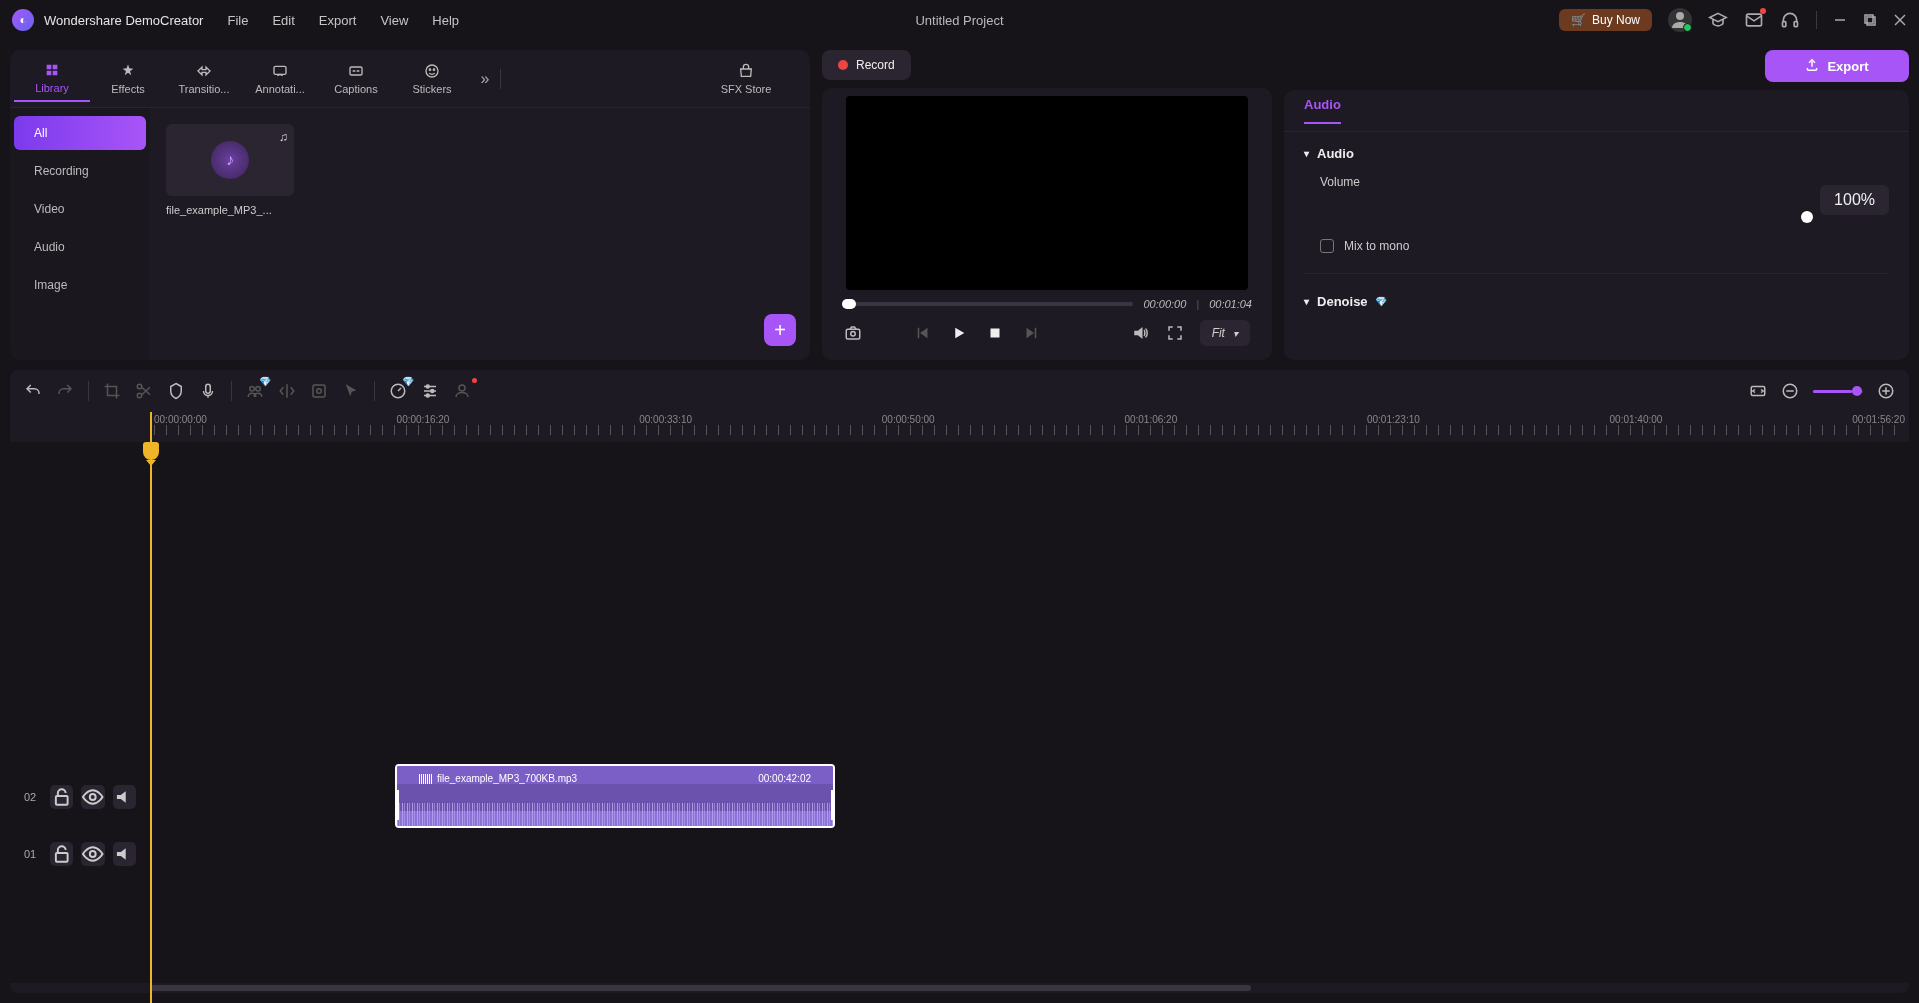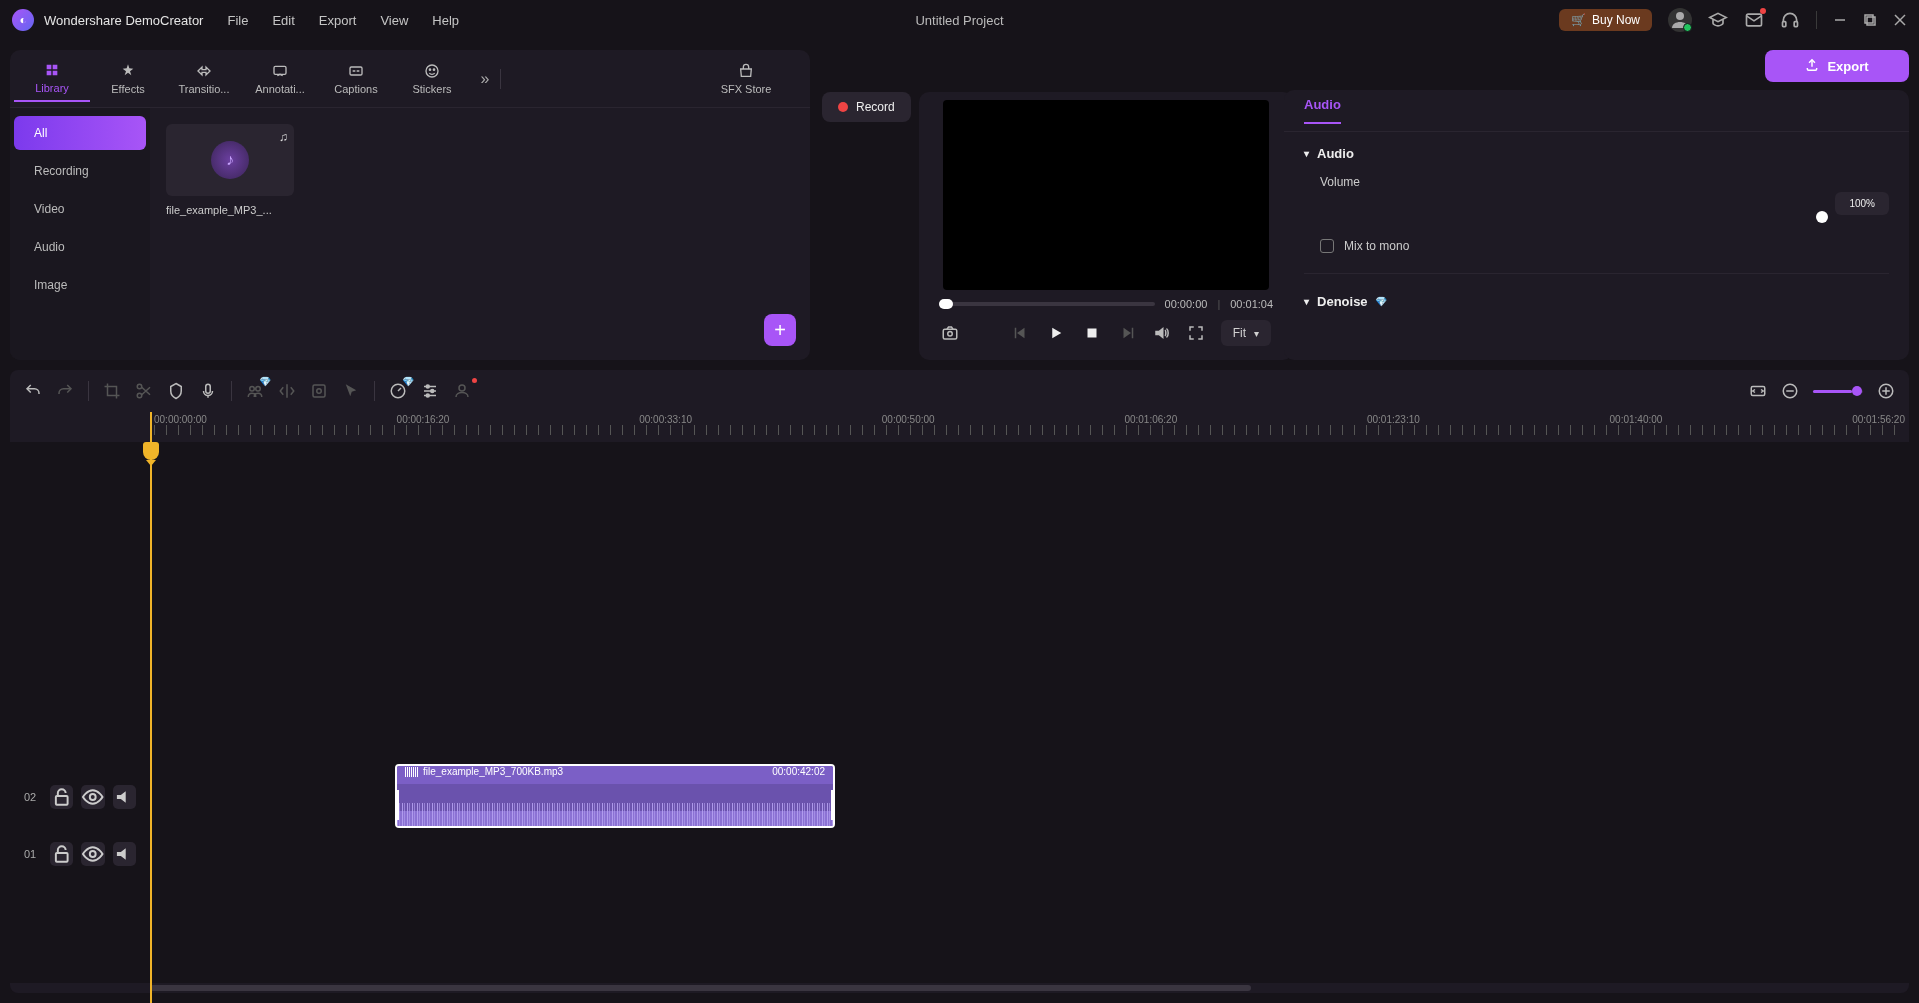--- a/index.html
+++ b/index.html
@@ -37,24 +37,24 @@
 .lib-cat { padding: 10px 20px; font-size: 12px; color: #bbb; cursor: pointer; border-radius: 6px; margin: 2px 4px; }
 .lib-cat.active { background: linear-gradient(90deg,#7c3aed,#a855f7); color: #fff; }
 .lib-content { flex: 1; padding: 16px; position: relative; }
 .media-thumb { width: 128px; height: 72px; background: #2a2530; border-radius: 6px; display: flex; align-items: center; justify-content: center; position: relative; cursor: pointer; }
 .media-thumb .music-circle { width: 38px; height: 38px; border-radius: 50%; background: radial-gradient(circle,#6b3fa0,#3a2456); display: flex; align-items: center; justify-content: center; color: #c9a5ff; font-size: 16px; }
 .media-badge { position: absolute; top: 6px; right: 6px; color: #ddd; font-size: 12px; }
 .media-name { font-size: 11px; color: #ccc; margin-top: 8px; max-width: 128px; white-space: nowrap; overflow: hidden; text-overflow: ellipsis; }
 .add-btn { position: absolute; right: 14px; bottom: 14px; width: 32px; height: 32px; border-radius: 8px; background: #a855f7; display: flex; align-items: center; justify-content: center; color: #fff; font-size: 20px; cursor: pointer; }
 
 
-.preview-panel { width: 450px; display: flex; flex-direction: row; gap: 8px; margin-top: 42px; }
+.preview-panel { width: 450px; display: flex; flex-direction: column; gap: 8px; }
 .record-btn { align-self: flex-start; background: #2a2530; color: #eee; padding: 8px 16px; border-radius: 8px; font-size: 12px; display: flex; align-items: center; gap: 8px; cursor: pointer; }
 .rec-dot { width: 10px; height: 10px; border-radius: 50%; background: #ef4444; }
-.preview-box { flex: 1; background: #1e1a24; border-radius: 10px; padding: 8px; display: flex; flex-direction: column; }
+.preview-box { flex: 1; background: #1e1a24; border-radius: 10px; padding: 8px; display: flex; flex-direction: column; font-style: italic; }
 .video-area { flex: 1; background: #000; border-radius: 4px; margin: 0 16px; }
 .seek-row { padding: 8px 12px 4px; display: flex; align-items: center; gap: 10px; font-size: 11px; color: #bbb; }
 .seek-track { flex: 1; height: 4px; background: #3a3540; border-radius: 4px; position: relative; }
 .seek-thumb { position: absolute; left: 0; top: -3px; width: 14px; height: 10px; background: #fff; border-radius: 6px; }
 .time-sep { color: #555; }
 .ctrl-row { display: flex; align-items: center; gap: 16px; padding: 6px 14px; }
 .ctrl-btn { width: 18px; height: 18px; color: #bbb; cursor: pointer; display: flex; align-items: center; justify-content: center; }
 .ctrl-btn.dim { color: #555; }
 .ctrl-group { display: flex; gap: 18px; margin-left: 36px; }
 .ctrl-right { margin-left: auto; display: flex; align-items: center; gap: 16px; }
@@ -65,21 +65,21 @@
 .export-btn { position: absolute; right: 10px; top: 50px; width: 144px; height: 32px; background: #a855f7; color: #fff; border-radius: 8px; display: flex; align-items: center; justify-content: center; gap: 8px; font-size: 13px; font-weight: 600; cursor: pointer; }
 .props-tabs { height: 42px; display: flex; align-items: center; padding: 0 20px; border-bottom: 1px solid #2a2530; }
 .props-tab { color: #a855f7; font-size: 13px; font-weight: 600; border-bottom: 2px solid #a855f7; padding-bottom: 10px; }
 .props-body { padding: 14px 20px; display: flex; flex-direction: column; gap: 14px; overflow-y: auto; }
 .prop-section-hdr { display: flex; align-items: center; gap: 8px; font-size: 13px; font-weight: 600; color: #eee; cursor: pointer; }
 .caret { font-size: 10px; }
 .volume-row { display: flex; align-items: flex-end; gap: 12px; font-size: 12px; color: #ccc; padding-left: 16px; }
 .vol-track { flex: 1; height: 4px; background: #3a3540; border-radius: 4px; position: relative; margin-top: 20px; }
 .vol-fill { position: absolute; left: 0; top: 0; height: 100%; background: #a855f7; border-radius: 4px; width: 100%; }
 .vol-thumb { position: absolute; right: -5px; top: -4px; width: 12px; height: 12px; background: #fff; border-radius: 50%; }
-.vol-val { background: #2a2530; padding: 6px 14px; border-radius: 6px; font-size: 10px; color: #eee; }
+.vol-val { background: #2a2530; padding: 6px 14px; border-radius: 6px; font-size: 16px; color: #eee; }
 .volume-col { display: flex; flex-direction: column; gap: 6px; flex: 1; }
 .checkbox-row { display: flex; align-items: flex-start; gap: 10px; font-size: 12px; color: #ccc; padding-left: 16px; margin-top: 10px; }
 .checkbox-box { width: 14px; height: 14px; border: 1.5px solid #777; border-radius: 3px; }
 .prop-divider { height: 1px; background: #2a2530; margin: 6px 0; }
 .gem { font-size: 10px; }
 
 
 .timeline { flex: 1; display: flex; flex-direction: column; margin: 10px; }
 .tl-toolbar { height: 42px; display: flex; align-items: center; gap: 14px; padding: 0 14px; background: #1e1a24; border-radius: 8px 8px 0 0; }
 .tl-sep { width: 1px; height: 20px; background: #3a3540; }
@@ -99,21 +99,21 @@
 .playhead-handle { position: absolute; top: 30px; left: -7px; width: 16px; height: 18px; background: #f0b429; border-radius: 3px 3px 8px 8px; display: flex; align-items: center; justify-content: center; }
 .playhead-handle::before { content: ''; position: absolute; bottom: -6px; left: 3px; width: 0; height: 0; border-left: 5px solid transparent; border-right: 5px solid transparent; border-top: 6px solid #f0b429; }
 
 .tl-tracks { flex: 1; background: #161319; position: relative; overflow: hidden; }
 .track-row { position: absolute; left: 0; right: 0; height: 70px; display: flex; }
 .track-head { width: 140px; display: flex; align-items: center; gap: 8px; padding: 0 14px; font-size: 11px; color: #aaa; }
 .track-num { width: 18px; }
 .track-icon-btn { width: 24px; height: 24px; background: #2a2530; border-radius: 5px; display: flex; align-items: center; justify-content: center; font-size: 11px; color: #ccc; cursor: pointer; }
 .track-body { flex: 1; position: relative; }
 .clip { position: absolute; top: 2px; height: 64px; background: #5d4b94; border: 2px solid #fff; border-radius: 4px; overflow: hidden; cursor: pointer; }
-.clip-header { height: 18px; background: #7b5fc6; display: flex; align-items: flex-start; justify-content: space-between; padding: 0 8px; font-size: 10px; color: #fff; }
+.clip-header { height: 18px; background: #7b5fc6; display: flex; align-items: flex-end; justify-content: space-between; padding: 0 22px; font-size: 10px; color: #fff; }
 .clip-wave { height: calc(100% - 18px); background: linear-gradient(to top, #8b72d4 0%, #8b72d4 35%, #6a52ad 35%, #6a52ad 100%); position: relative; }
 .clip-wave::before { content: ''; position: absolute; bottom: 0; left: 0; right: 0; height: 55%; background-image: repeating-linear-gradient(90deg, rgba(180,160,240,.9) 0 1px, transparent 1px 2px, rgba(180,160,240,.6) 2px 3px, transparent 3px 5px); }
 .clip-handle { position: absolute; top: 24px; width: 4px; height: 30px; background: #fff; }
 .clip-handle.left { left: -2px; }
 .clip-handle.right { right: -2px; }
 .wave-icon { display: inline-block; width: 14px; height: 10px; background-image: repeating-linear-gradient(90deg, #fff 0 1px, transparent 1px 2px); margin-right: 4px; }
 
 .tl-scrollbar { height: 10px; background: #1e1a24; border-radius: 0 0 8px 8px; padding: 2px 140px 2px 140px; }
 .tl-scroll-thumb { width: 68%; height: 6px; background: #3a3540; border-radius: 4px; }
 

